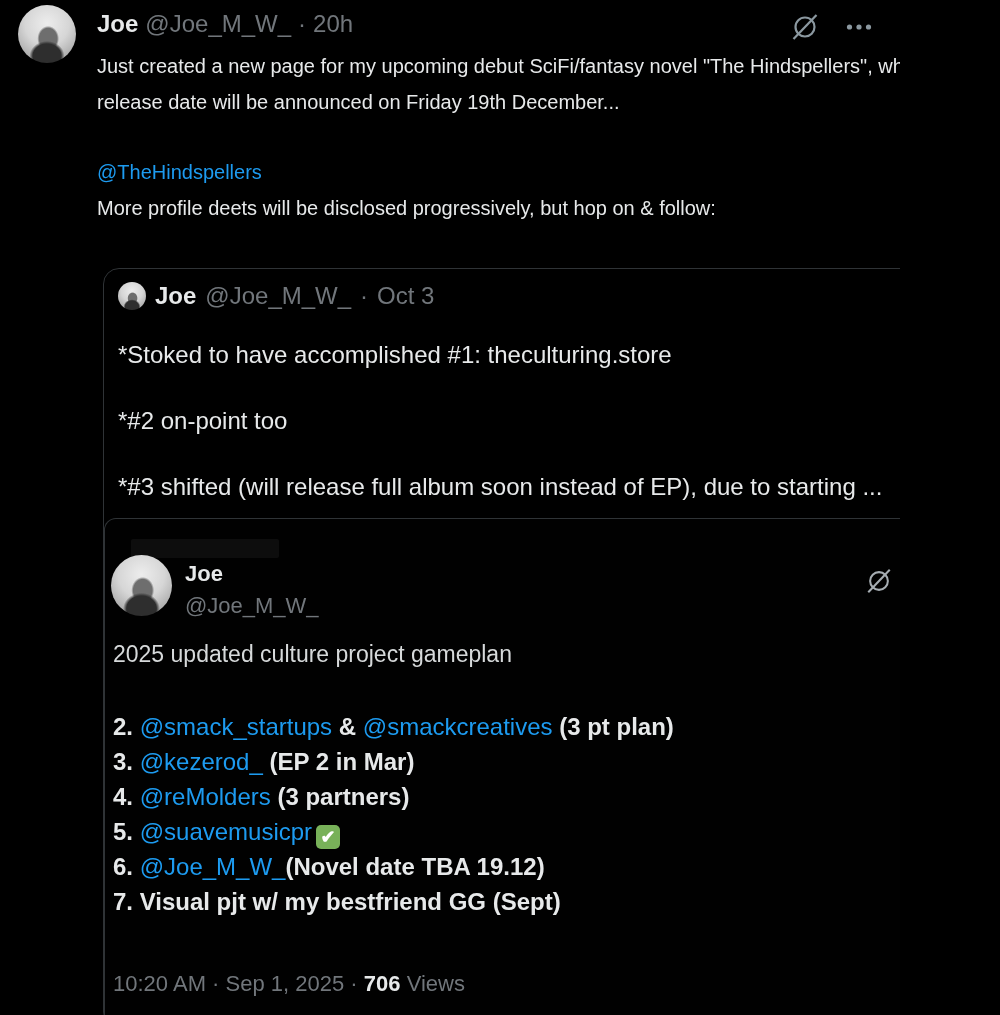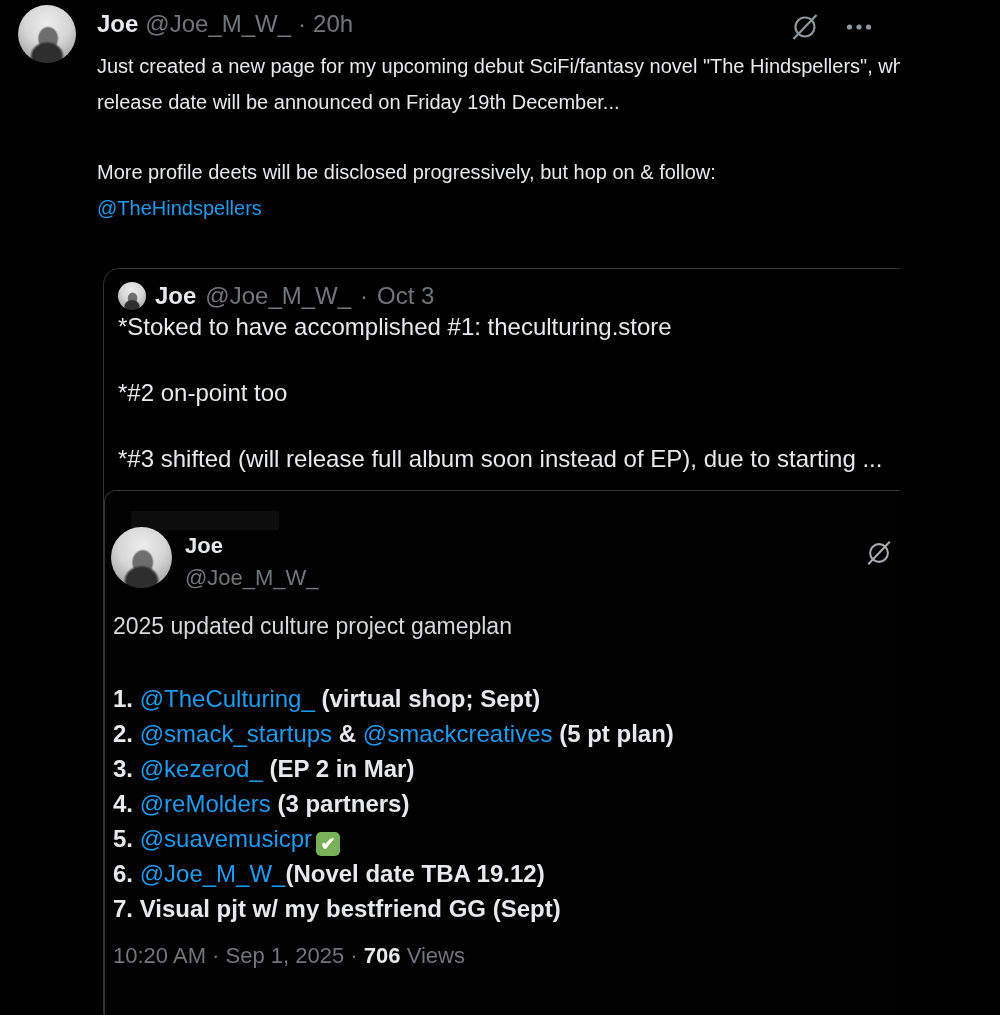--- a/index.html
+++ b/index.html
@@ -27,21 +27,21 @@
   .para-gap { height:34px; }
   .mention { color:#1d9bf0; text-decoration:none; cursor:pointer; }
   
   .quote-card {
     position:absolute; left:103px; top:268px; width:870px; height:760px;
     border:1px solid #2f3336; border-radius:16px; background:#000;
     padding:13px 14px 0 14px;
   }
   .q-head { display:flex; align-items:center; gap:9px; font-size:24px; }
   .q-avatar { width:28px; height:28px; flex:0 0 28px; }
-  .q-text { margin-top:2px; font-size:24px; line-height:30px; color:#e7e9ea; }
+  .q-text { margin-top:30px; font-size:24px; line-height:30px; color:#e7e9ea; }
   .q-text .qp { white-space:nowrap; overflow:hidden; }
   .q-gap { height:36px; }
   
   .shot {
     position:relative; margin-left:-14px; margin-top:16px;
     width:854px; height:530px;
     border:1px solid #2f3336; border-bottom:none;
     border-radius:12px 12px 0 0; background:#010101; overflow:hidden;
   }
   .shot-redact { position:absolute; left:26px; top:20px; width:148px; height:19px; background:#0d0d0d; border-radius:2px; }
@@ -91,22 +91,22 @@
   <div class="main-col">
     <div class="head-row">
       <span class="name">Joe</span>
       <span class="meta">@Joe_M_W_</span>
       <span class="meta">·</span>
       <span class="meta">20h</span>
     </div>
     <div class="body-text">
       <div>Just created a new page for my upcoming debut SciFi/fantasy novel "The Hindspellers", whose release date will be announced on Friday 19th December...</div>
       <div class="para-gap"></div>
+      <div><span class="mention">@TheHindspellers</span></div>
       <div>More profile deets will be disclosed progressively, but hop on &amp; follow:</div>
-      <div><span class="mention">@TheHindspellers</span></div>
     </div>
   </div>
 
   <div class="quote-card">
     <div class="q-head">
       <span class="avatar q-avatar"></span>
       <span class="name">Joe</span>
       <span class="meta">@Joe_M_W_</span>
       <span class="meta">·</span>
       <span class="meta">Oct 3</span>
@@ -135,22 +135,21 @@
           <svg width="24" height="8" viewBox="0 0 26 8" fill="currentColor">
             <circle cx="3.5" cy="4" r="2.6"></circle>
               <circle cx="13" cy="4" r="2.6"></circle>
               <circle cx="22.5" cy="4" r="2.6"></circle>
           </svg>
         </span>
       </div>
       <div class="shot-title">2025 updated culture project gameplan</div>
 
       <div class="gp-list">
-          <div class="gp-row"><span class="gp-num">1. </span><span class="mention">@TheCulturing_</span><span class="gp-text"> (virtual shop; Sept)</span></div>
-          <div class="gp-row"><span class="gp-num">2. </span><span class="mention">@smack_startups</span><span class="gp-text"> &amp; </span><span class="mention">@smackcreatives</span><span class="gp-text"> (5 pt plan)</span></div>
+          <div class="gp-row"><span class="gp-num">2. </span><span class="mention">@smack_startups</span><span class="gp-text"> &amp; </span><span class="mention">@smackcreatives</span><span class="gp-text"> (3 pt plan)</span></div>
           <div class="gp-row"><span class="gp-num">3. </span><span class="mention">@kezerod_</span><span class="gp-text"> (EP 2 in Mar)</span></div>
           <div class="gp-row"><span class="gp-num">4. </span><span class="mention">@reMolders</span><span class="gp-text"> (3 partners)</span></div>
           <div class="gp-row"><span class="gp-num">5. </span><span class="mention">@suavemusicpr</span><span class="check">✔</span></div>
           <div class="gp-row"><span class="gp-num">6. </span><span class="mention">@Joe_M_W_</span><span class="gp-text">(Novel date TBA 19.12)</span></div>
           <div class="gp-row"><span class="gp-num">7. </span><span class="gp-text">Visual pjt w/ my bestfriend GG (Sept)</span></div>
         </div>
 
       <div class="shot-footer">
         <span>10:20 AM</span>
         <span>·</span>

